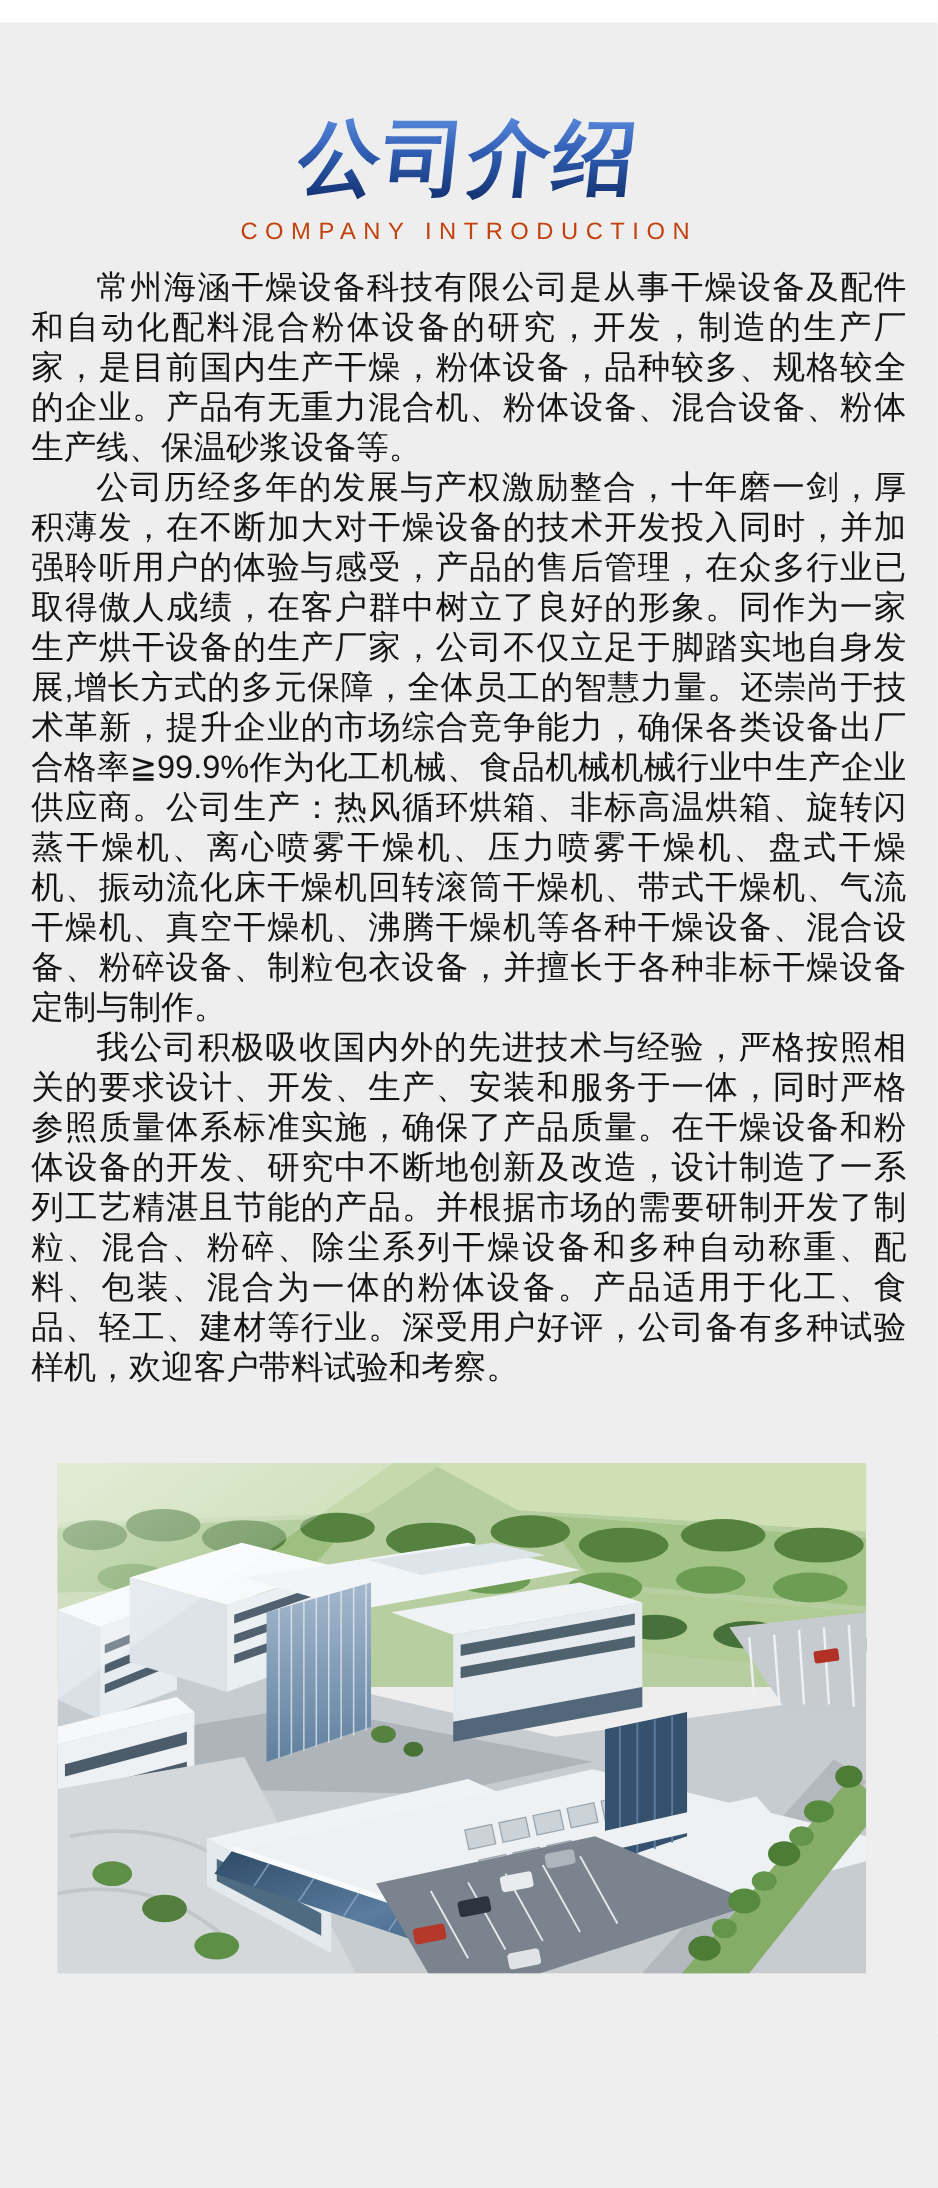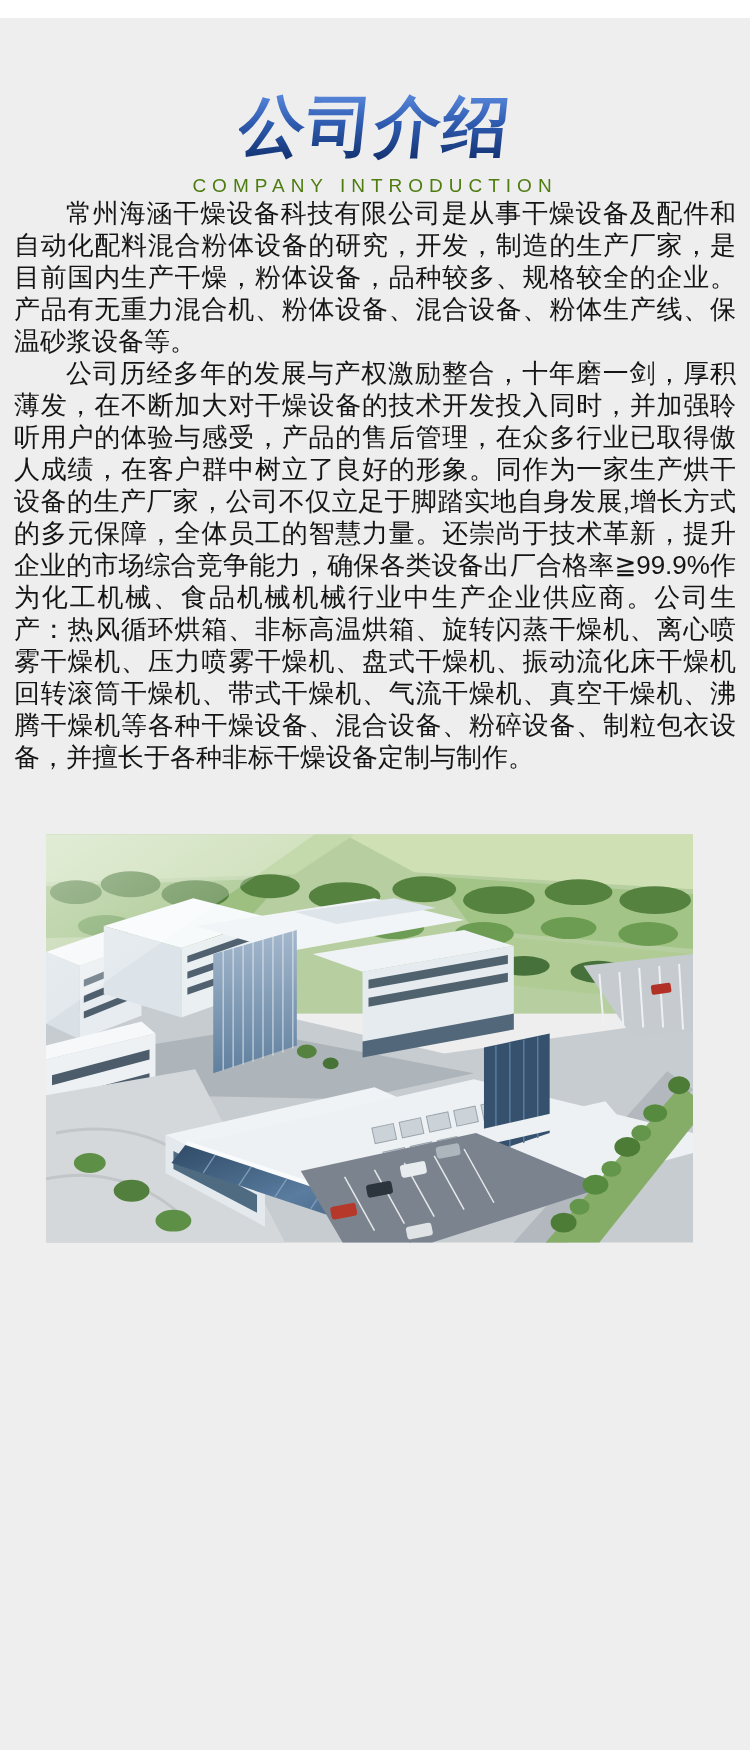--- a/index.html
+++ b/index.html
@@ -21,24 +21,24 @@
     background:linear-gradient(180deg,#5b8ade 0%,#2f5cb0 45%,#12306f 100%);
     -webkit-background-clip:text;background-clip:text;
     color:#1d3d85;
     text-shadow:0 2px 2px rgba(255,255,255,0.35);
   }
   @supports ((-webkit-background-clip:text) or (background-clip:text)){
     .title .grad{color:transparent;text-shadow:none;}
   }
   .subtitle{
     margin:14px 0 0;text-align:center;
-    font-size:19px;letter-spacing:6px;color:#4d7c0f;font-weight:400;
+    font-size:19px;letter-spacing:6px;color:#c2410c;font-weight:400;
   }
   .body-text{
-    padding:0 14px;
+    margin-top:16px;padding:0 25px;
     font-size:26px;line-height:32px;color:#151515;
     text-align:justify;text-justify:inter-ideograph;
   }
   .body-text p{margin:0;text-indent:2em;word-break:break-all;}
   .photo-wrap{margin:60px 0 0 46px;width:647px;height:411px;}
   .photo-wrap svg{display:block;width:647px;height:411px;}
 </style>
 <title>公司介绍</title></head>
 <body>
 
@@ -46,20 +46,21 @@
   <div class="top-strip"></div>
   <div class="content">
 
     <h1 class="title"><span class="grad">公司介绍</span></h1>
 
     <div class="subtitle">COMPANY INTRODUCTION</div>
 
     <div class="body-text">
       <p>常州海涵干燥设备科技有限公司是从事干燥设备及配件和自动化配料混合粉体设备的研究，开发，制造的生产厂家，是目前国内生产干燥，粉体设备，品种较多、规格较全的企业。产品有无重力混合机、粉体设备、混合设备、粉体生产线、保温砂浆设备等。</p>
       <p>公司历经多年的发展与产权激励整合，十年磨一剑，厚积薄发，在不断加大对干燥设备的技术开发投入同时，并加强聆听用户的体验与感受，产品的售后管理，在众多行业已取得傲人成绩，在客户群中树立了良好的形象。同作为一家生产烘干设备的生产厂家，公司不仅立足于脚踏实地自身发展,增长方式的多元保障，全体员工的智慧力量。还崇尚于技术革新，提升企业的市场综合竞争能力，确保各类设备出厂合格率≧99.9%作为化工机械、食品机械机械行业中生产企业供应商。公司生产：热风循环烘箱、非标高温烘箱、旋转闪蒸干燥机、离心喷雾干燥机、压力喷雾干燥机、盘式干燥机、振动流化床干燥机回转滚筒干燥机、带式干燥机、气流干燥机、真空干燥机、沸腾干燥机等各种干燥设备、混合设备、粉碎设备、制粒包衣设备，并擅长于各种非标干燥设备定制与制作。</p>
+      <p>我公司积极吸收国内外的先进技术与经验，严格按照相关的要求设计、开发、生产、安装和服务于一体，同时严格参照质量体系标准实施，确保了产品质量。在干燥设备和粉体设备的开发、研究中不断地创新及改造，设计制造了一系列工艺精湛且节能的产品。并根据市场的需要研制开发了制粒、混合、粉碎、除尘系列干燥设备和多种自动称重、配料、包装、混合为一体的粉体设备。产品适用于化工、食品、轻工、建材等行业。深受用户好评，公司备有多种试验样机，欢迎客户带料试验和考察。</p>
     </div>
 
     <div class="photo-wrap">
       <svg viewBox="0 0 650 410" xmlns="http://www.w3.org/2000/svg" aria-hidden="true">
         <defs>
           <linearGradient id="glassV" x1="0" y1="0" x2="0" y2="1">
             <stop offset="0" stop-color="#a4b8cd"></stop>
               <stop offset="1" stop-color="#60809f"></stop>
           </linearGradient>
           <linearGradient id="glassD" x1="0" y1="0" x2="1" y2="1">

